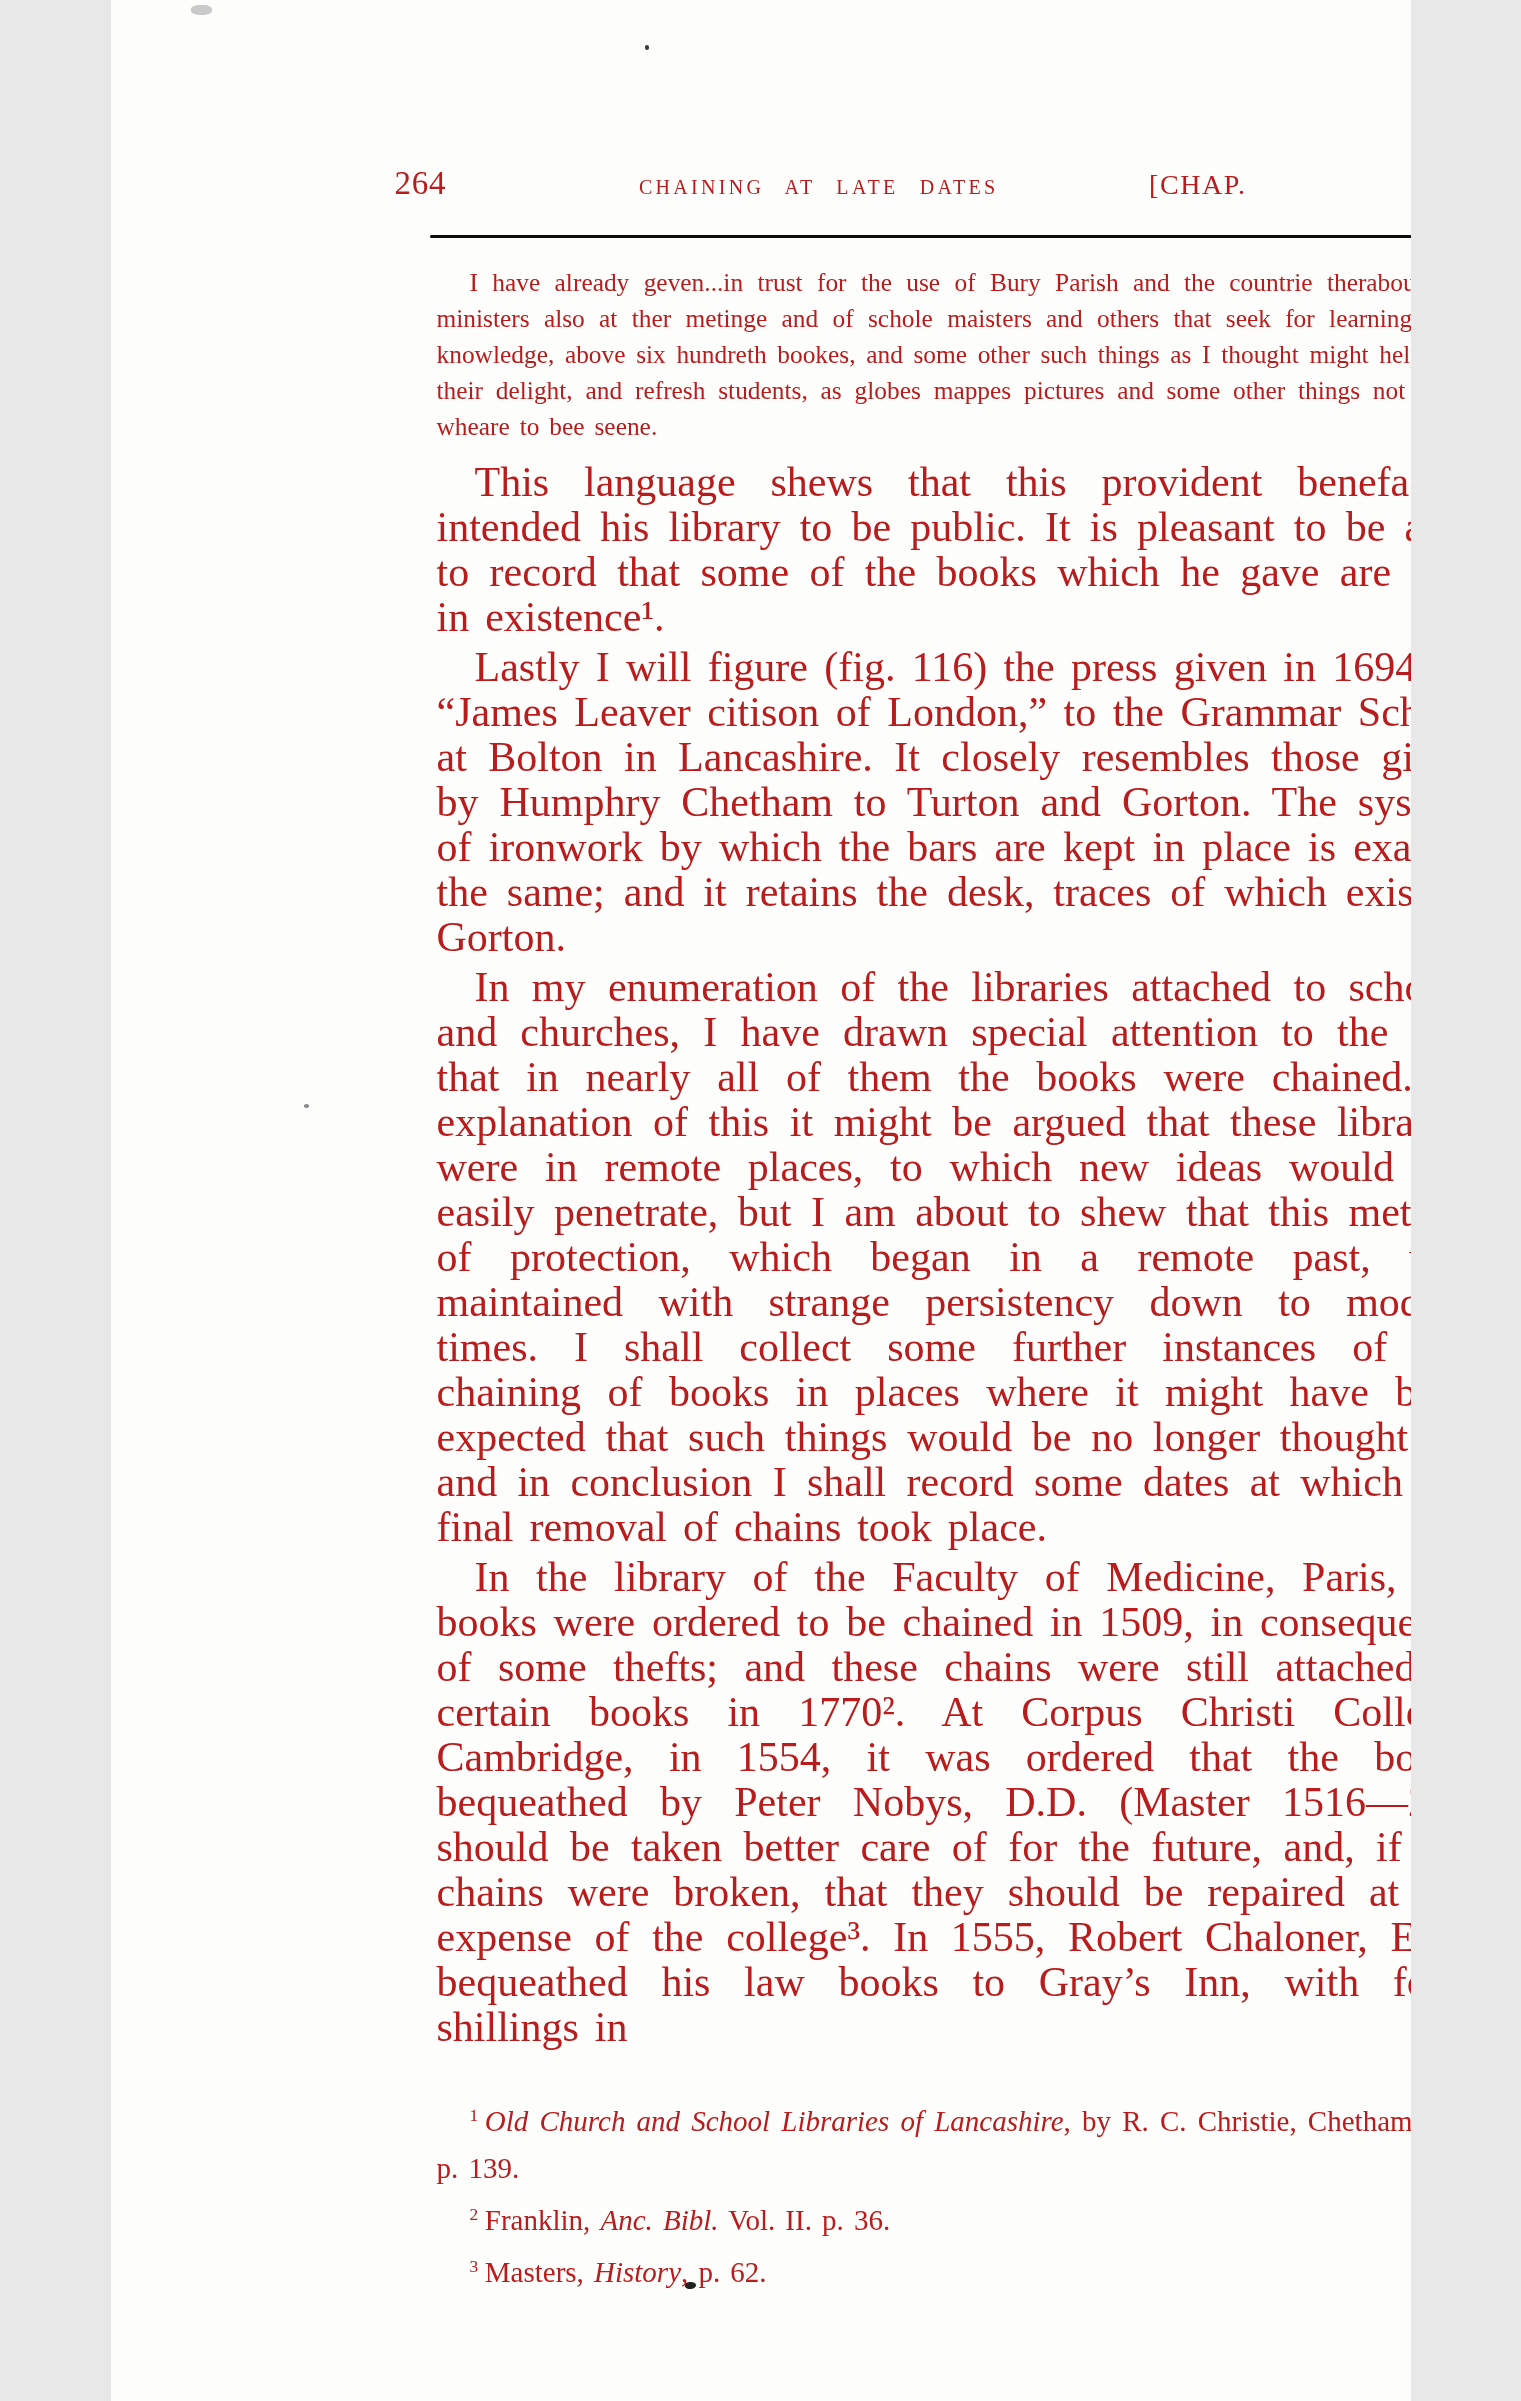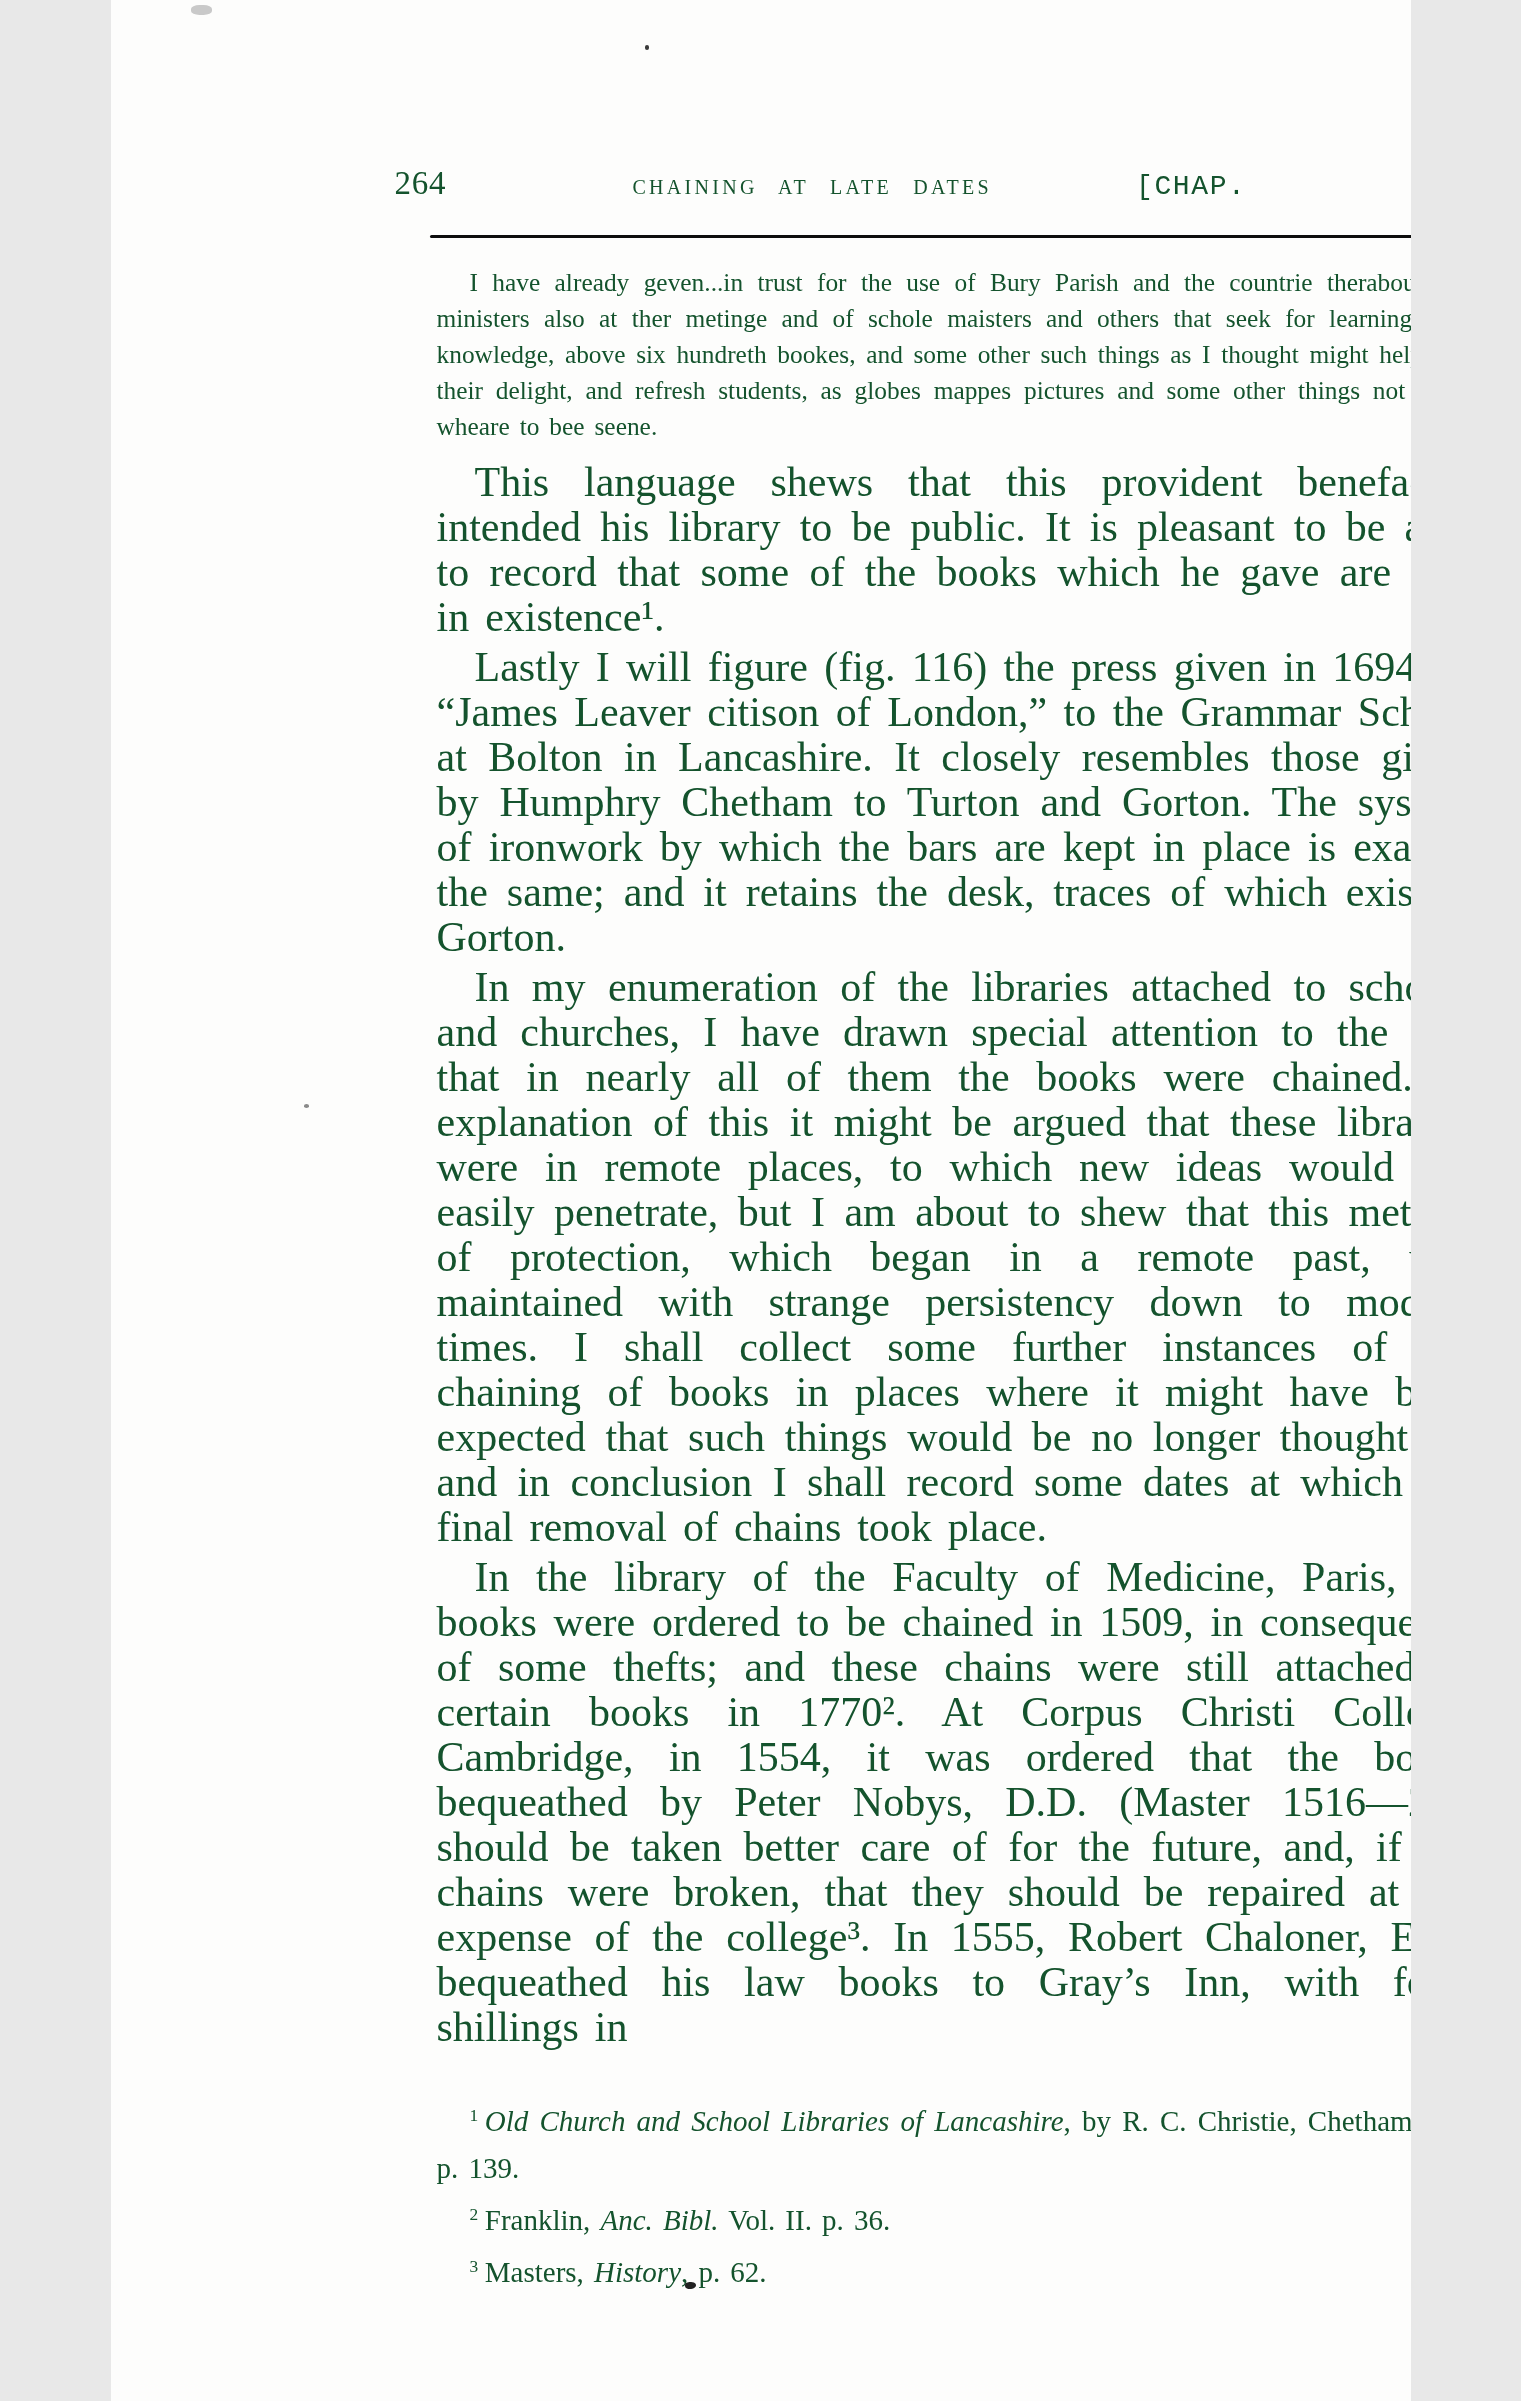--- a/index.html
+++ b/index.html
@@ -6,21 +6,21 @@
     margin: 0;
     padding: 0;
     background: #e8e8e8;
   }
   .page {
     position: relative;
     width: 1300px;
     height: 2401px;
     margin: 0 auto;
     background: #fdfdfc;
-    color: #14532d;
+    color: #b91c1c;
     font-family: "Liberation Serif", "DejaVu Serif", serif;
     overflow: hidden;
   }
 
   
   .running-header {
     position: absolute;
     left: 284px;
     right: 164px;
     top: 165px;
@@ -34,21 +34,20 @@
   }
   .running-title {
     font-size: 20px;
     letter-spacing: 3.3px;
     word-spacing: 13px;
     transform: translateX(21px);
   }
   .chapter-marker {
     font-size: 28px;
     letter-spacing: 1.6px;
-    font-family: Liberation Mono, monospace;
   }
   .header-rule {
     position: absolute;
     left: 319px;
     width: 1050px;
     top: 235px;
     height: 3.3px;
     background: #0d0d0d;
     border-radius: 1.6px;
   }

